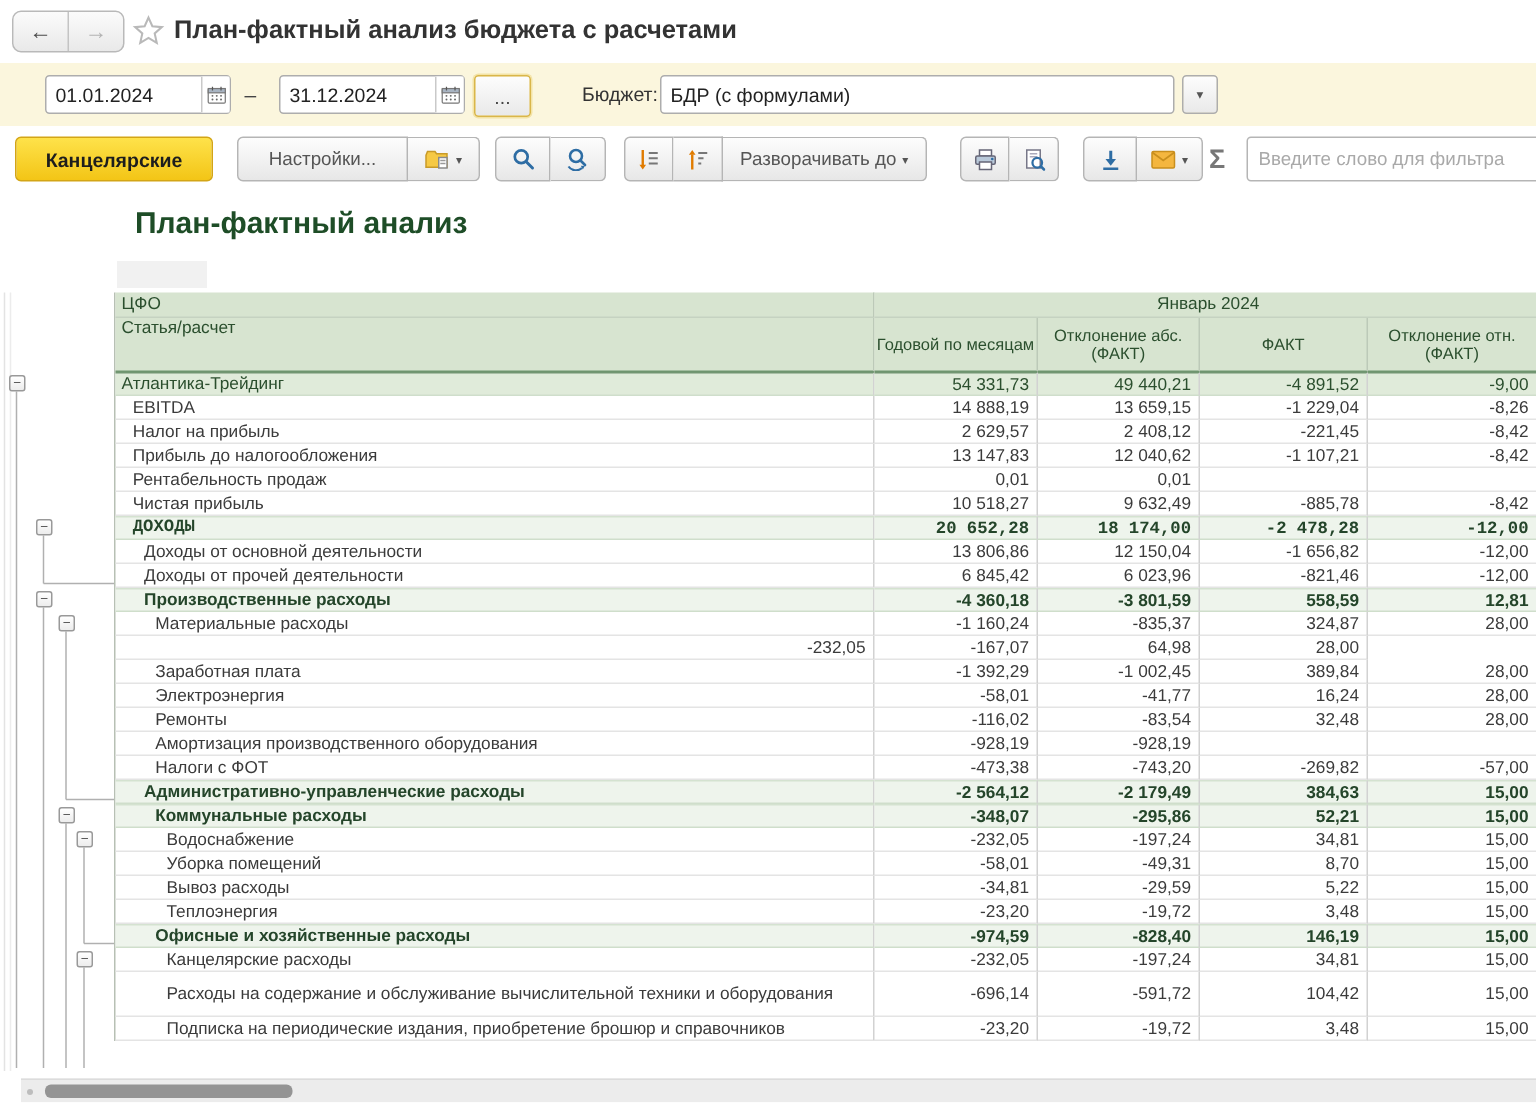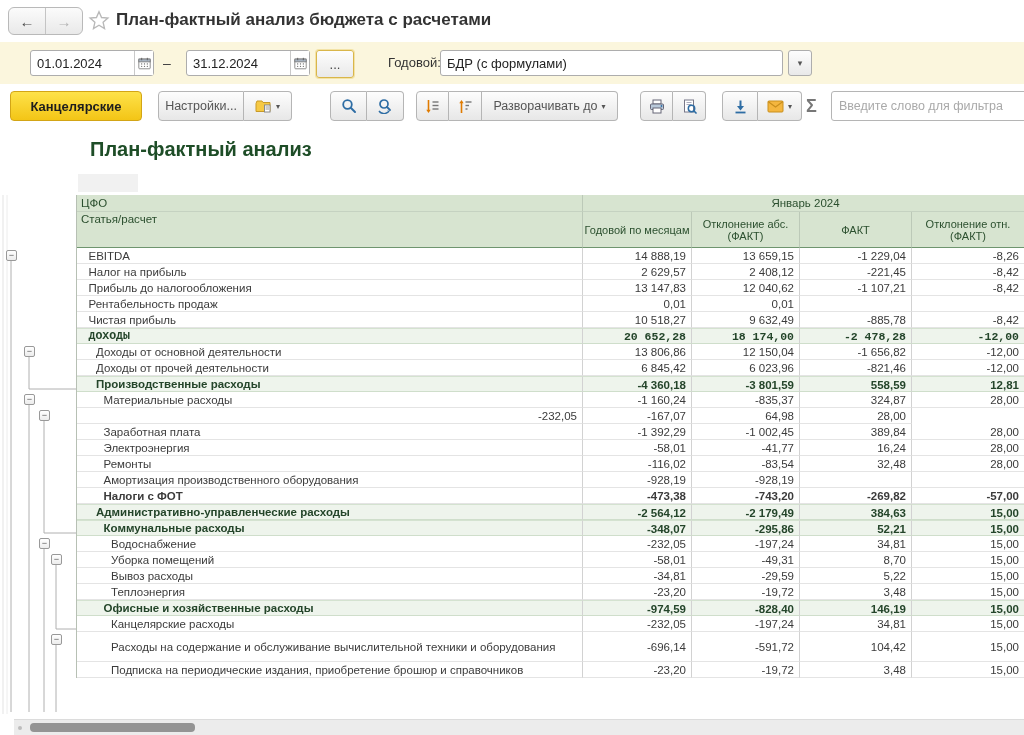--- a/index.html
+++ b/index.html
@@ -110,34 +110,34 @@
             <circle cx="4.5" cy="8.5" r="0.8" fill="#666"></circle>
             <circle cx="8" cy="8.5" r="0.8" fill="#666"></circle>
             <circle cx="11.5" cy="8.5" r="0.8" fill="#666"></circle>
             <circle cx="4.5" cy="11.5" r="0.8" fill="#666"></circle>
             <circle cx="8" cy="11.5" r="0.8" fill="#666"></circle>
             <circle cx="11.5" cy="11.5" r="0.8" fill="#666"></circle>
           </svg>
       </span>
     </div>
     <div class="morebtn">...</div>
-    <span class="blabel">Годовой:</span>
+    <span class="blabel">Бюджет:</span>
     <div class="fld" style="left:440px;width:343px;">
       <input value="БДР (с формулами)" style="">
     </div>
     <div class="ddbtn">
         <span>▾</span>
       </div>
   </div>
 
   <div class="toolbar">
     <div class="btn gen">Канцелярские</div>
 
     <div class="grp" style="left:158px;">
-      <div class="gbtn" style="width:86px;">Настройки...</div>
+      <div class="gbtn" style="width:114px;">Настройки...</div>
       <div class="gbtn" style="width:48px;">
         <svg width="17" height="15" viewBox="0 0 17 15">
             <path d="M1 4.5l1-2.5h5l1 1.5h7v9H1z" fill="#f6c944" stroke="#c89a28"></path>
             <rect x="9.5" y="6" width="5.5" height="7" fill="#fff" stroke="#8a8a8a"></rect>
             <line x1="10.5" y1="8" x2="14" y2="8" stroke="#9a9a9a"></line>
             <line x1="10.5" y1="10" x2="14" y2="10" stroke="#9a9a9a"></line>
           </svg>
         <span class="arrow">▾</span>
       </div>
     </div>
@@ -250,20 +250,27 @@
         <div class="hcell hA hA2">Январь 2024</div>
       </div>
       <div class="hrow hrowB">
         <div class="hcell hB">Статья/расчет</div>
         <div class="hcell hBc">Годовой по месяцам</div>
         <div class="hcell hBc">Отклонение абс. (ФАКТ)</div>
         <div class="hcell hBc">ФАКТ</div>
         <div class="hcell hBc">Отклонение отн. (ФАКТ)</div>
       </div>
       <div id="rows">
+          <div class="row org" style="height: 16px;">
+            <div class="cell lab" style="padding-left: 4px;">Атлантика-Трейдинг</div>
+            <div class="cell val">54 331,73</div>
+            <div class="cell val">49 440,21</div>
+            <div class="cell val">-4 891,52</div>
+            <div class="cell val">-9,00</div>
+          </div>
           <div class="row plain" style="height: 16px;">
             <div class="cell lab" style="padding-left: 11.5px;">EBITDA</div>
             <div class="cell val">14 888,19</div>
             <div class="cell val">13 659,15</div>
             <div class="cell val">-1 229,04</div>
             <div class="cell val">-8,26</div>
           </div>
           <div class="row plain" style="height: 16px;">
             <div class="cell lab" style="padding-left: 11.5px;">Налог на прибыль</div>
             <div class="cell val">2 629,57</div>
@@ -354,21 +361,21 @@
             <div class="cell val">32,48</div>
             <div class="cell val">28,00</div>
           </div>
           <div class="row plain" style="height: 16px;">
             <div class="cell lab" style="padding-left: 26.5px;">Амортизация производственного оборудования</div>
             <div class="cell val">-928,19</div>
             <div class="cell val">-928,19</div>
             <div class="cell val"></div>
             <div class="cell val"></div>
           </div>
-          <div class="row plain" style="height: 16px; font-weight: bold;">
+          <div class="row plain" style="height: 16px;">
             <div class="cell lab" style="padding-left: 26.5px;">Налоги с ФОТ</div>
             <div class="cell val">-473,38</div>
             <div class="cell val">-743,20</div>
             <div class="cell val">-269,82</div>
             <div class="cell val">-57,00</div>
           </div>
           <div class="row section" style="height: 16px;">
             <div class="cell lab" style="padding-left: 19px;">Административно-управленческие расходы</div>
             <div class="cell val">-2 564,12</div>
             <div class="cell val">-2 179,49</div>

